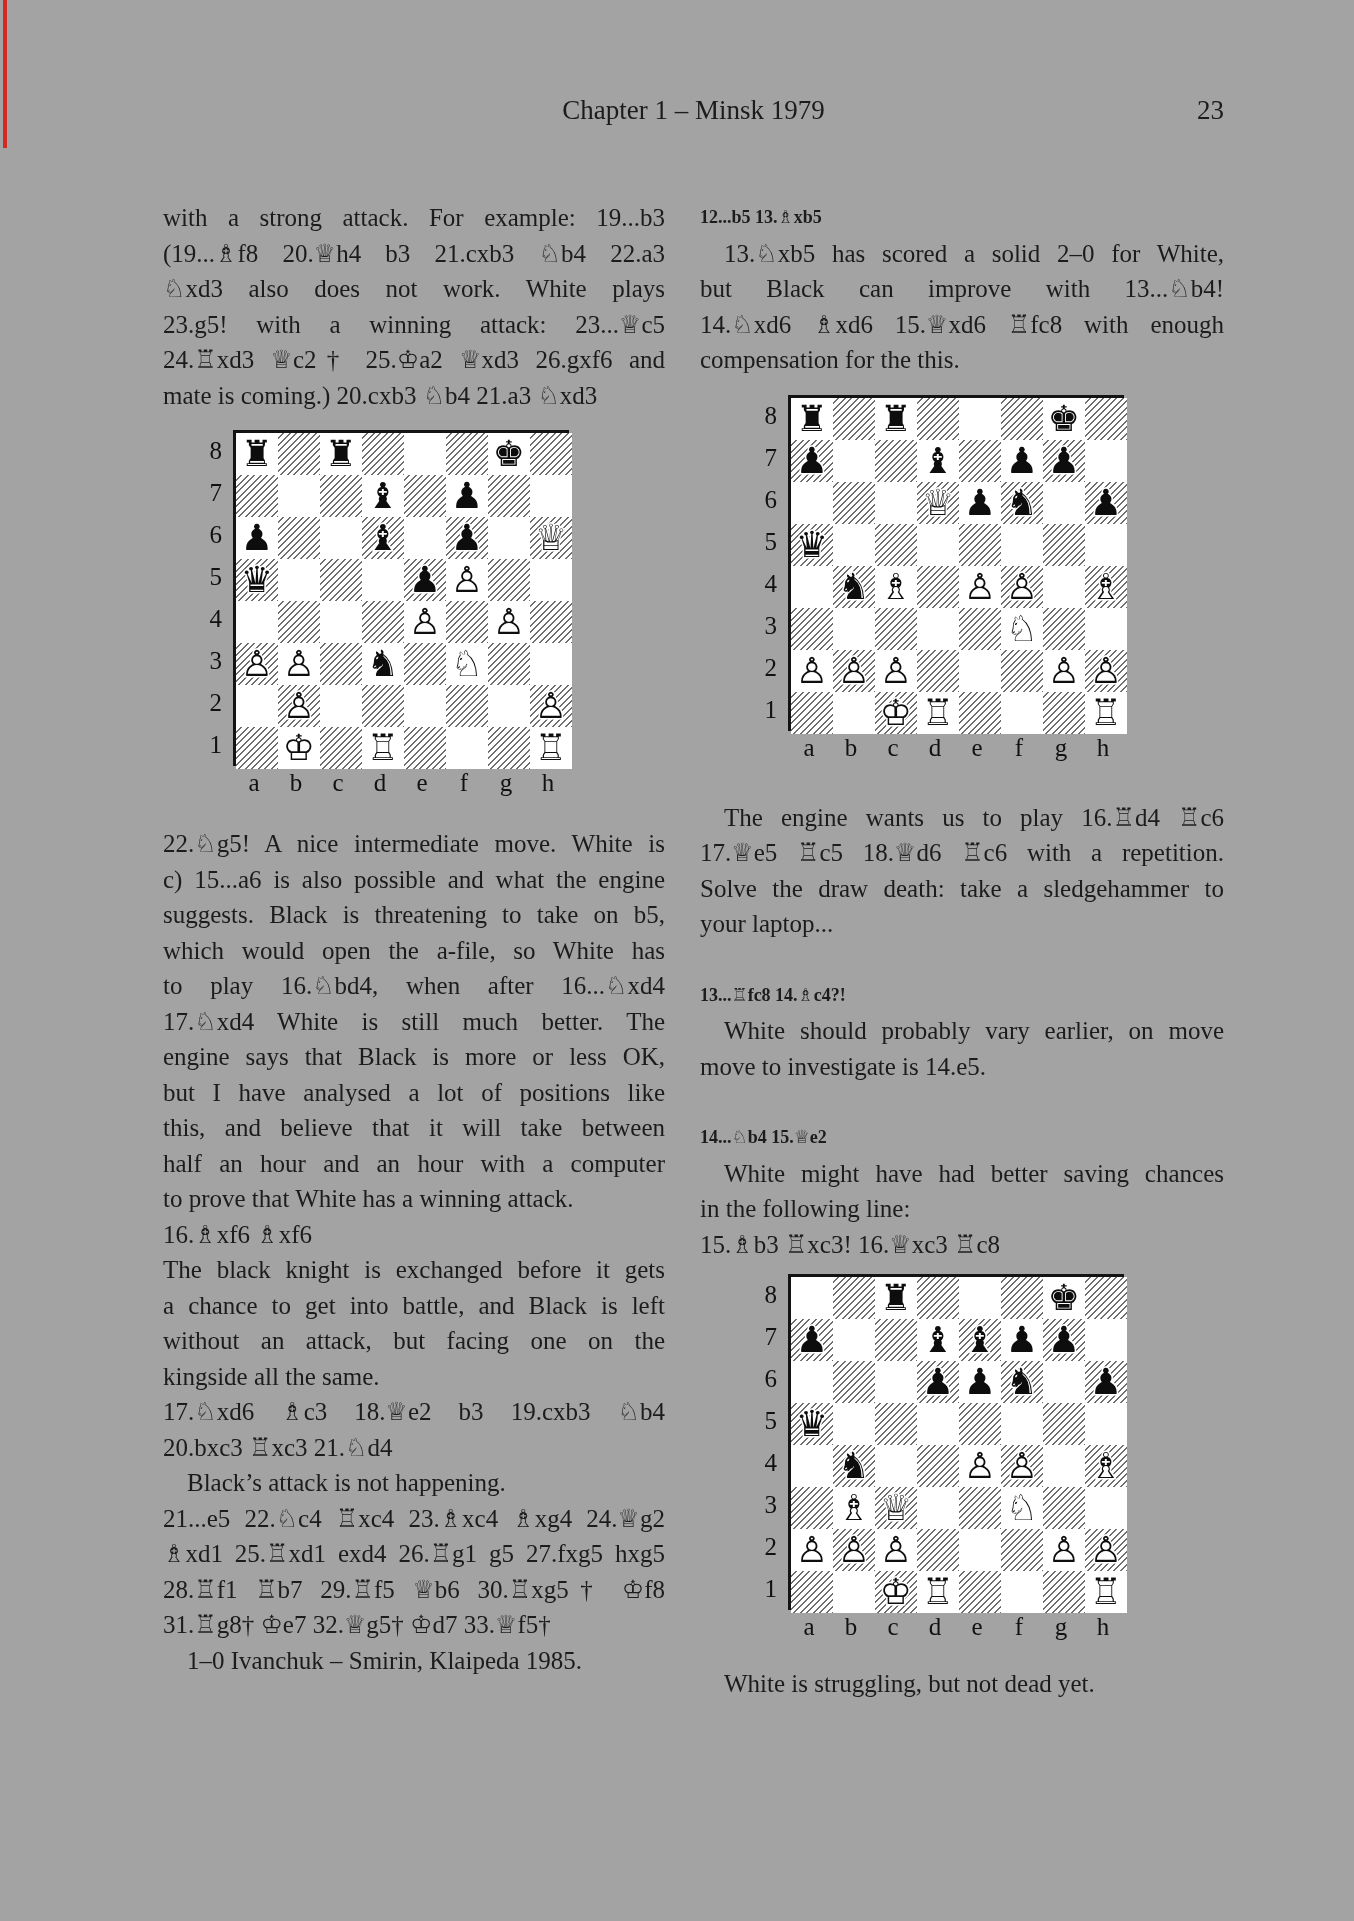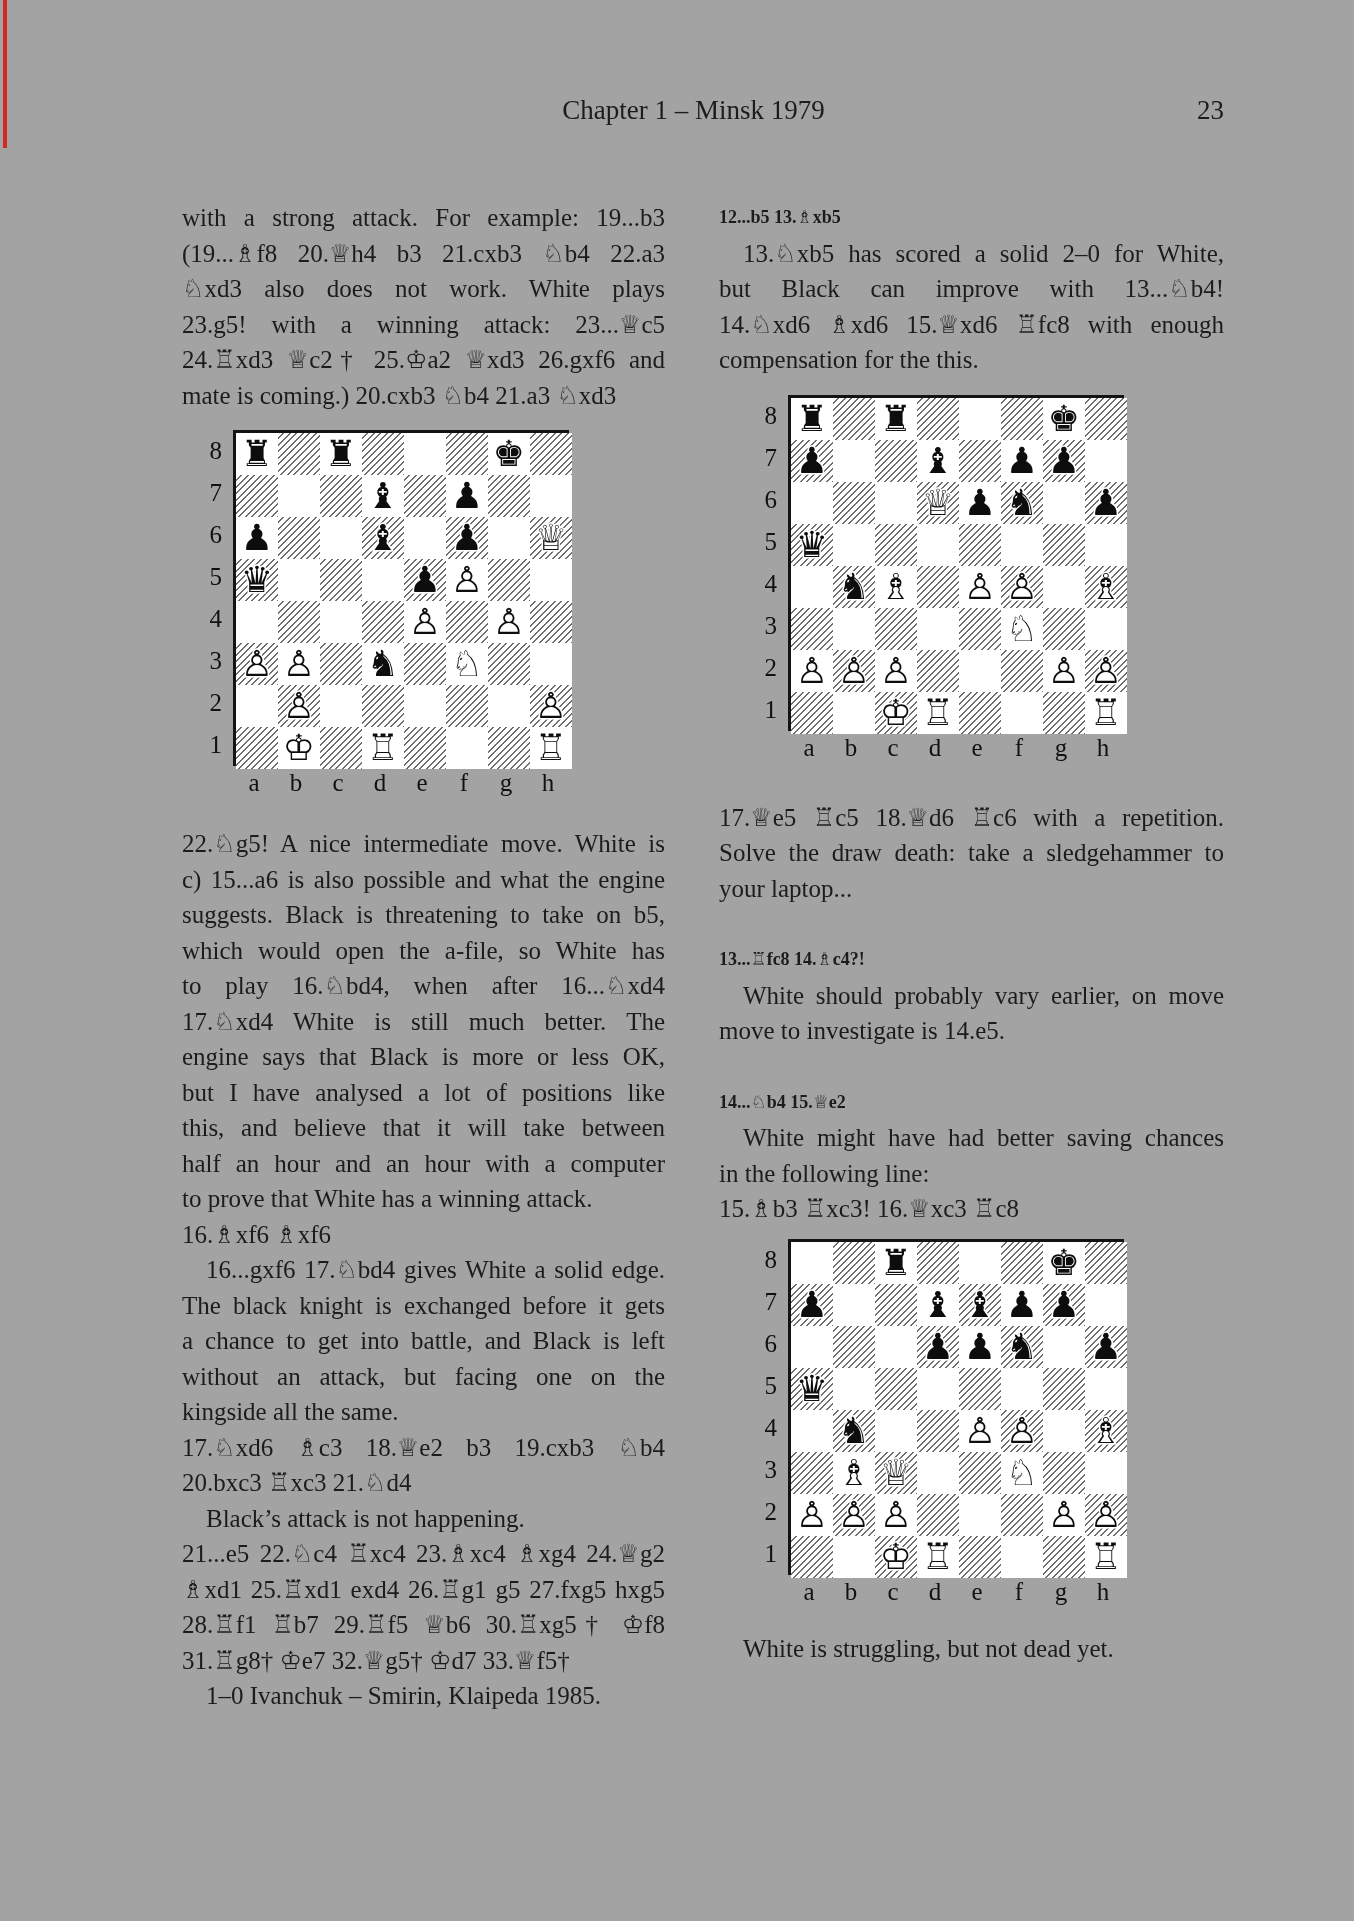--- a/index.html
+++ b/index.html
@@ -10,21 +10,20 @@
   .red-artifact{position:absolute;left:3px;top:0;width:4px;height:148px;background:#cf2b22;}
   .header{position:absolute;left:163px;top:92px;width:1061px;height:36px;
     font-size:27px;line-height:36px;text-align:center;}
   .hnum{position:absolute;right:0;top:0;}
   .col{position:absolute;top:0;padding-top:200px;}
   .col.left{left:163px;width:502px;}
   .col.right{left:700px;width:524px;}
   .tline{
     font-size:25px;line-height:35.5px;white-space:nowrap;
     font-family:"Liberation Serif","DejaVu Sans",serif;
-    margin-left:19px;
   }
   .tline.j{text-align:justify;text-align-last:justify;}
   .tline.b{font-weight:bold;font-size:18px;}
   .tline.ind{text-indent:24px;}
 
   
   .board-wrap{position:relative;}
   .board-grid{
     display:grid;
     grid-template-columns:30px repeat(8,42px);
@@ -277,21 +276,20 @@
       <div class="tline j">suggests. Black is threatening to take on b5,</div>
       <div class="tline j">which would open the a-file, so White has</div>
       <div class="tline j">to play 16.♘bd4, when after 16...♘xd4</div>
       <div class="tline j">17.♘xd4 White is still much better. The</div>
       <div class="tline j">engine says that Black is more or less OK,</div>
       <div class="tline j">but I have analysed a lot of positions like</div>
       <div class="tline j">this, and believe that it will take between</div>
       <div class="tline j">half an hour and an hour with a computer</div>
       <div class="tline">to prove that White has a winning attack.</div>
       <div class="tline">16.♗xf6 ♗xf6</div>
-      <div class="tline j ind">16...gxf6 17.♘bd4 gives White a solid edge.</div>
       <div class="tline j">The black knight is exchanged before it gets</div>
       <div class="tline j">a chance to get into battle, and Black is left</div>
       <div class="tline j">without an attack, but facing one on the</div>
       <div class="tline">kingside all the same.</div>
       <div class="tline j">17.♘xd6 ♗c3 18.♕e2 b3 19.cxb3 ♘b4</div>
       <div class="tline">20.bxc3 ♖xc3 21.♘d4</div>
       <div class="tline ind">Black’s attack is not happening.</div>
       <div class="tline j">21...e5 22.♘c4 ♖xc4 23.♗xc4 ♗xg4 24.♕g2</div>
       <div class="tline j">♗xd1 25.♖xd1 exd4 26.♖g1 g5 27.fxg5 hxg5</div>
       <div class="tline j">28.♖f1 ♖b7 29.♖f5 ♕b6 30.♖xg5† ♔f8</div>
@@ -516,20 +514,21 @@
           <div class="file-label">a</div>
           <div class="file-label">b</div>
           <div class="file-label">c</div>
           <div class="file-label">d</div>
           <div class="file-label">e</div>
           <div class="file-label">f</div>
           <div class="file-label">g</div>
           <div class="file-label">h</div>
         </div>
       </div>
+      <div class="tline j ind">The engine wants us to play 16.♖d4 ♖c6</div>
       <div class="tline j">17.♕e5 ♖c5 18.♕d6 ♖c6 with a repetition.</div>
       <div class="tline j">Solve the draw death: take a sledgehammer to</div>
       <div class="tline">your laptop...</div>
       <div style="height: 36px;"></div>
       <div class="tline b">13...♖fc8 14.♗c4?!</div>
       <div class="tline j ind">White should probably vary earlier, on move</div>
       <div class="tline">move to investigate is 14.e5.</div>
       <div style="height: 36px;"></div>
       <div class="tline b">14...♘b4 15.♕e2</div>
       <div class="tline j ind">White might have had better saving chances</div>

